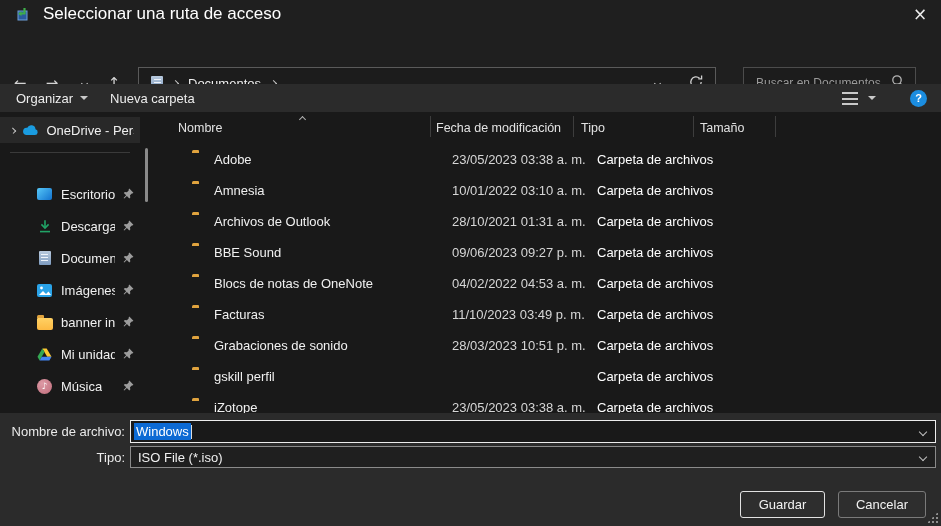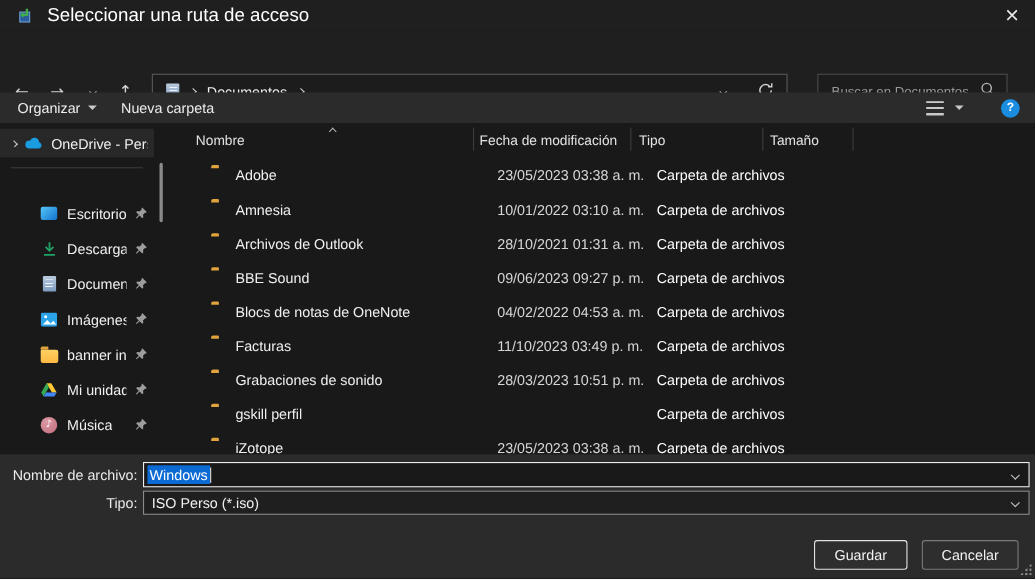--- a/index.html
+++ b/index.html
@@ -331,21 +331,21 @@
   <div class="footer">
     <span class="flabel" style="top:7px">Nombre de archivo:</span>
     <div class="fname-input">
       <span class="sel-text">Windows</span>
       <span class="caret-bar"></span>
       <span class="chev d s6 field-chev"></span>
     </div>
 
     <span class="flabel" style="top:33px">Tipo:</span>
     <div class="ftype-select">
-      <span>ISO Perso (*.iso)</span>
+      <span>ISO File (*.iso)</span>
       <span class="chev d s6 field-chev" style="top:7px"></span>
     </div>
 
     <div class="hidefolders">
       <span class="chev u s5"></span>
       <span>Ocultar carpetas</span>
     </div>
 
     <button class="btn btn-save">Guardar</button>
     <button class="btn btn-cancel">Cancelar</button>

